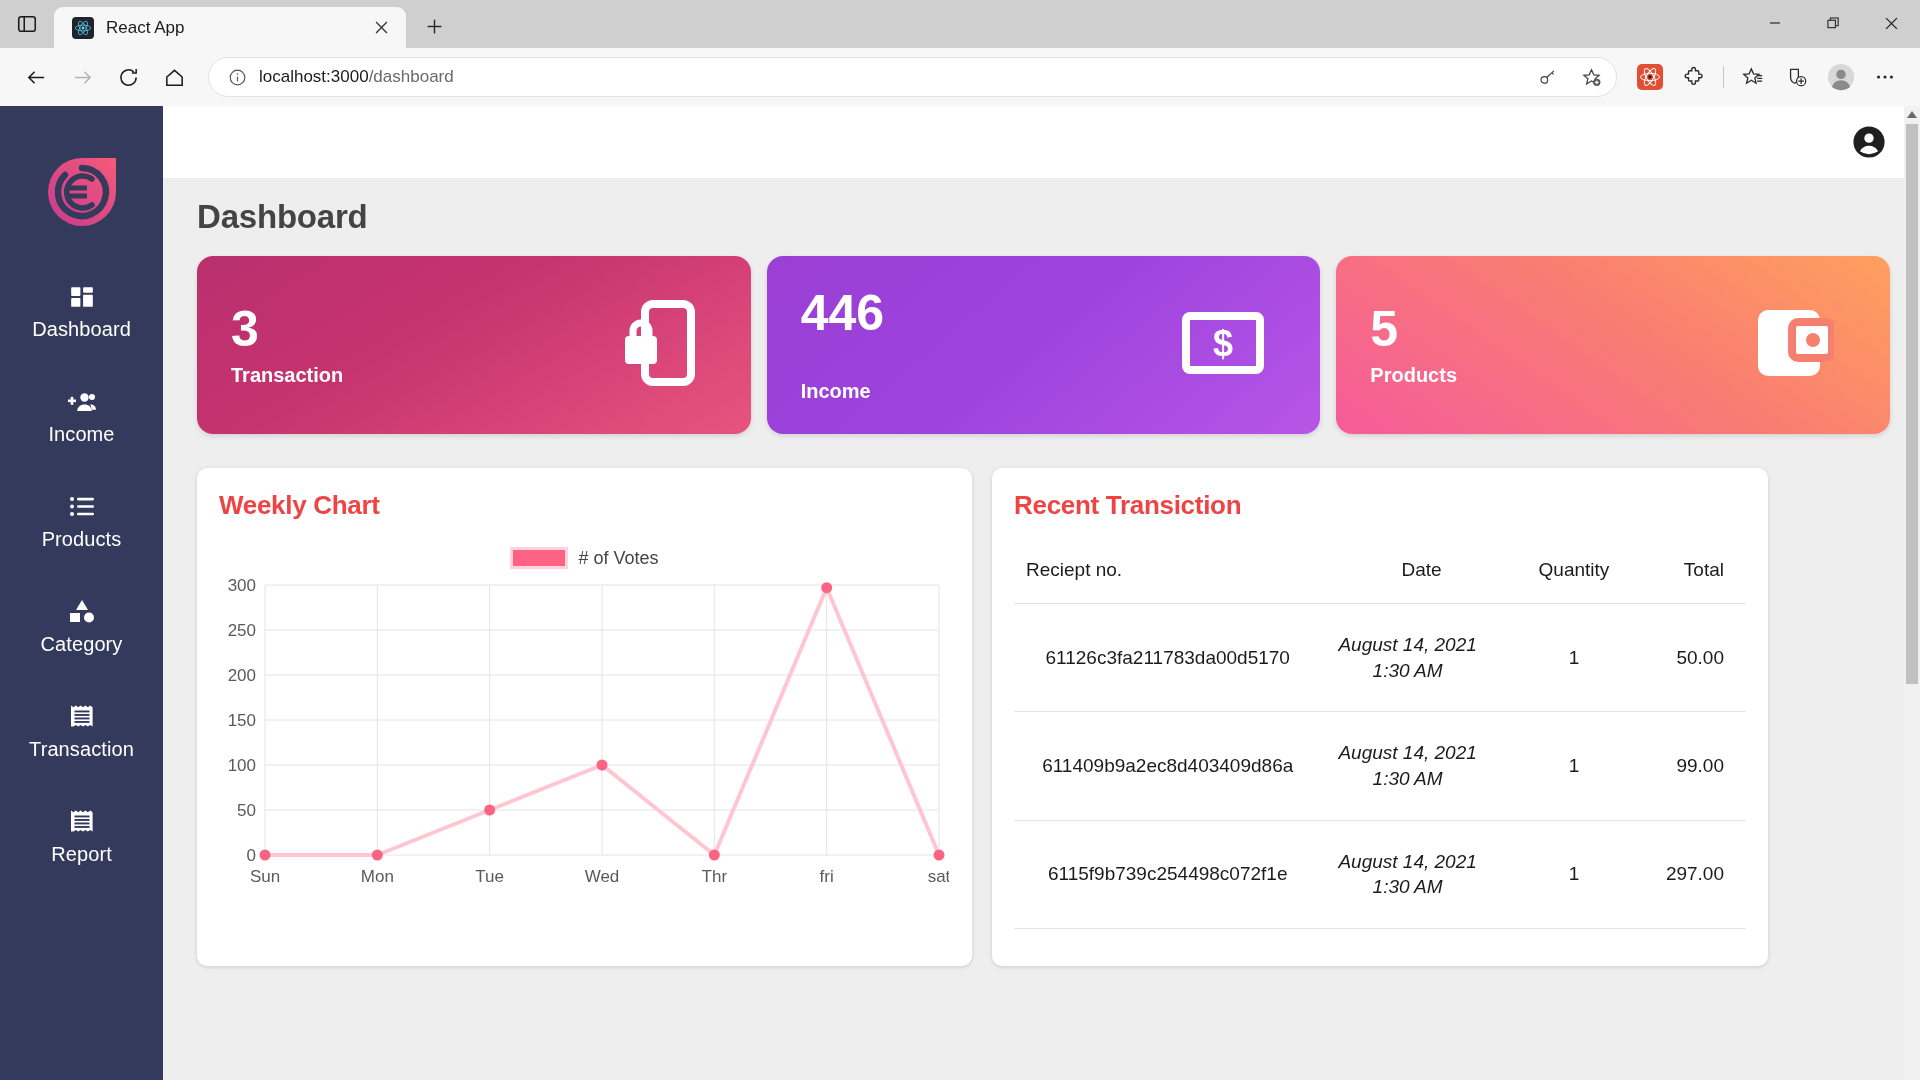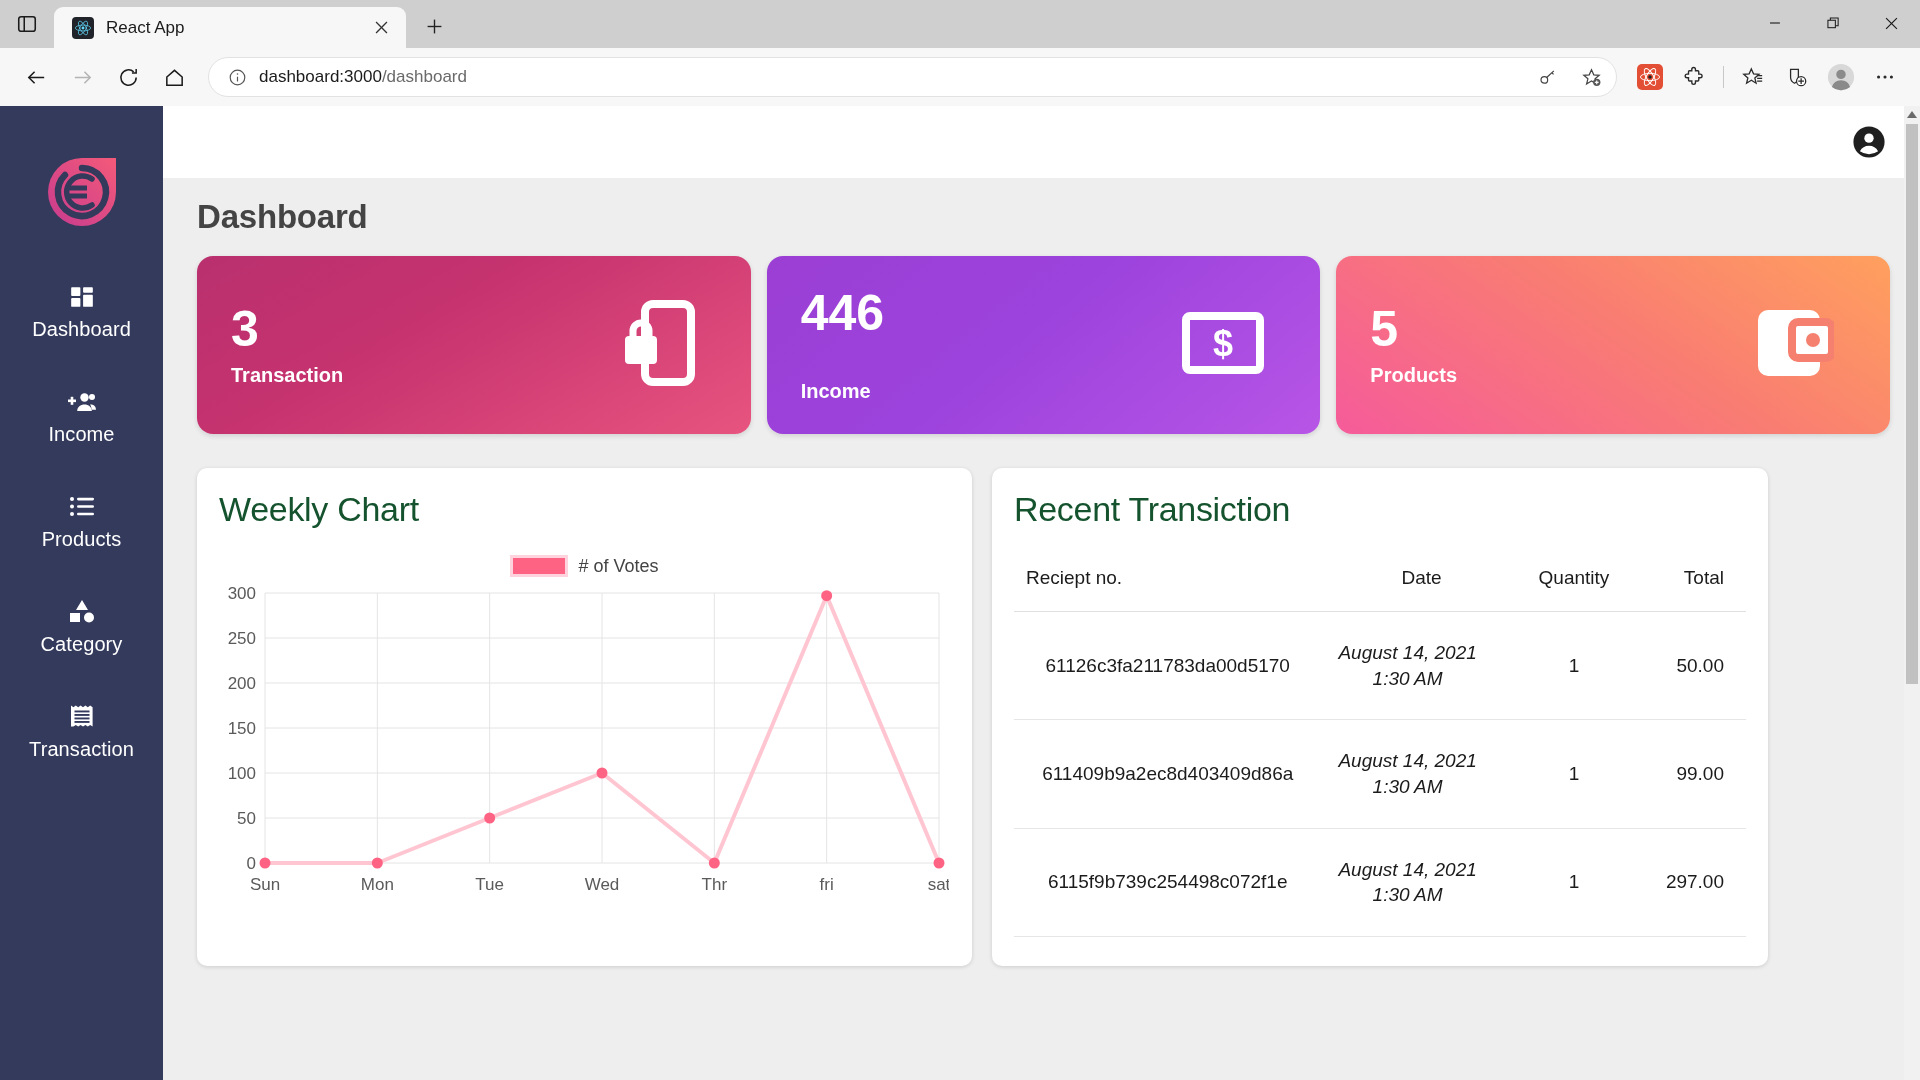--- a/index.html
+++ b/index.html
@@ -105,21 +105,21 @@
   .stat-card.c3 { background: linear-gradient(215deg, #ffa05e 0%, #f97d72 45%, #f55b9a 100%); }
   .stat-value { font-size: 50px; font-weight: bold; line-height: 1; margin-bottom: 10px; }
   .stat-label { font-size: 20px; font-weight: bold; }
   .stat-icon { position: absolute; right: 56px; top: 50%; transform: translateY(-50%); }
 
   .panels { display: flex; gap: 20px; align-items: flex-start; }
   .panel {
     background: #ffffff; border-radius: 10px; box-shadow: 0 1px 4px rgba(0,0,0,.14);
     padding: 22px 22px 18px;
   }
-  .panel-title { font-size: 34px; font-weight: normal; color: #14532d; margin-bottom: 26px; letter-spacing: -0.3px;}
+  .panel-title { font-size: 26px; font-weight: bold; color: #ef4444; margin-bottom: 26px; letter-spacing: -0.3px;}
   .panel-chart { width: 775px; height: 498px; }
   .panel-table { width: 776px; height: 498px; padding-bottom: 0; }
 
   
   .chart-legend { display: flex; align-items: center; justify-content: center; gap: 10px; margin-bottom: 6px; }
   .legend-swatch { width: 58px; height: 22px; border: 3px solid #ffd3dd; background: #ff6384; }
   .legend-label { font-size: 18px; color: #444444; }
   .chart-area { position: relative; width: 100%; height: 320px; }
   .chart-svg { display: block; }
 
@@ -237,21 +237,21 @@
     </div>
 
     <div class="urlbar">
       <span class="url-info">
         <svg width="19" height="19" viewBox="0 0 24 24" fill="none" stroke="#555" stroke-width="1.5">
           <circle cx="12" cy="12" r="9.2"></circle>
             <line x1="12" y1="11" x2="12" y2="17"></line>
             <circle cx="12" cy="7.6" r="1" fill="#555" stroke="none"></circle>
         </svg>
       </span>
-      <span class="url-text"><span class="host">dashboard:3000</span><span>/dashboard</span></span>
+      <span class="url-text"><span class="host">localhost:3000</span><span>/dashboard</span></span>
       <span class="url-icon">
         <svg width="19" height="19" viewBox="0 0 24 24" fill="none" stroke="#444" stroke-width="1.5">
           <circle cx="8" cy="15" r="4.2"></circle>
             <line x1="11" y1="12" x2="20" y2="3.6"></line>
             <line x1="17.6" y1="6" x2="19.6" y2="8"></line>
         </svg>
       </span>
       <span class="url-icon">
         <svg width="21" height="21" viewBox="0 0 24 24" fill="none" stroke="#444" stroke-width="1.4">
           <path d="M12 3.2 14.6 9l6.2.5-4.7 4 1.5 6-5.6-3.4L6.4 19.5l1.5-6-4.7-4L9.4 9z"></path>
@@ -392,20 +392,34 @@
               <rect x="5.5" y="7.5" width="15" height="1.9"></rect>
                 <rect x="5.5" y="11" width="15" height="1.9"></rect>
               <rect x="5.5" y="14.5" width="15" height="1.9"></rect>
                 <rect x="5.5" y="18" width="15" height="1.9"></rect>
             </g>
           </svg>
         </span>
         <span class="nav-label">Transaction</span>
       </a>
 
+      <a class="nav-item">
+        <span class="nav-icon">
+          <svg width="26" height="28" viewBox="0 0 26 28" fill="#fff">
+            <path d="M2 2.6l2.4 1.6L6.8 2.6 9.2 4.2 11.6 2.6 14 4.2 16.4 2.6 18.8 4.2 21.2 2.6 23.6 4.2V23.6l-2.4-1.6-2.4 1.6-2.4-1.6L14 23.6l-2.4-1.6-2.4 1.6-2.4-1.6-2.4 1.6L2 23.6z"></path>
+            <g fill="#343a5c">
+              <rect x="5.5" y="7.5" width="15" height="1.9"></rect>
+                <rect x="5.5" y="11" width="15" height="1.9"></rect>
+              <rect x="5.5" y="14.5" width="15" height="1.9"></rect>
+                <rect x="5.5" y="18" width="15" height="1.9"></rect>
+            </g>
+          </svg>
+        </span>
+        <span class="nav-label">Report</span>
+      </a>
     </nav>
 
     <div class="content">
 
       <div class="appbar">
         <span class="account-icon">
           <svg width="34" height="34" viewBox="0 0 24 24" fill="#1f1f1f">
             <circle cx="12" cy="12" r="11"></circle>
             <circle cx="12" cy="9.3" r="3.3" fill="#fff"></circle>
             <path d="M5.6 18.6a7.2 7.2 0 0 1 12.8 0 11 11 0 0 1-12.8 0z" fill="#fff"></path>

